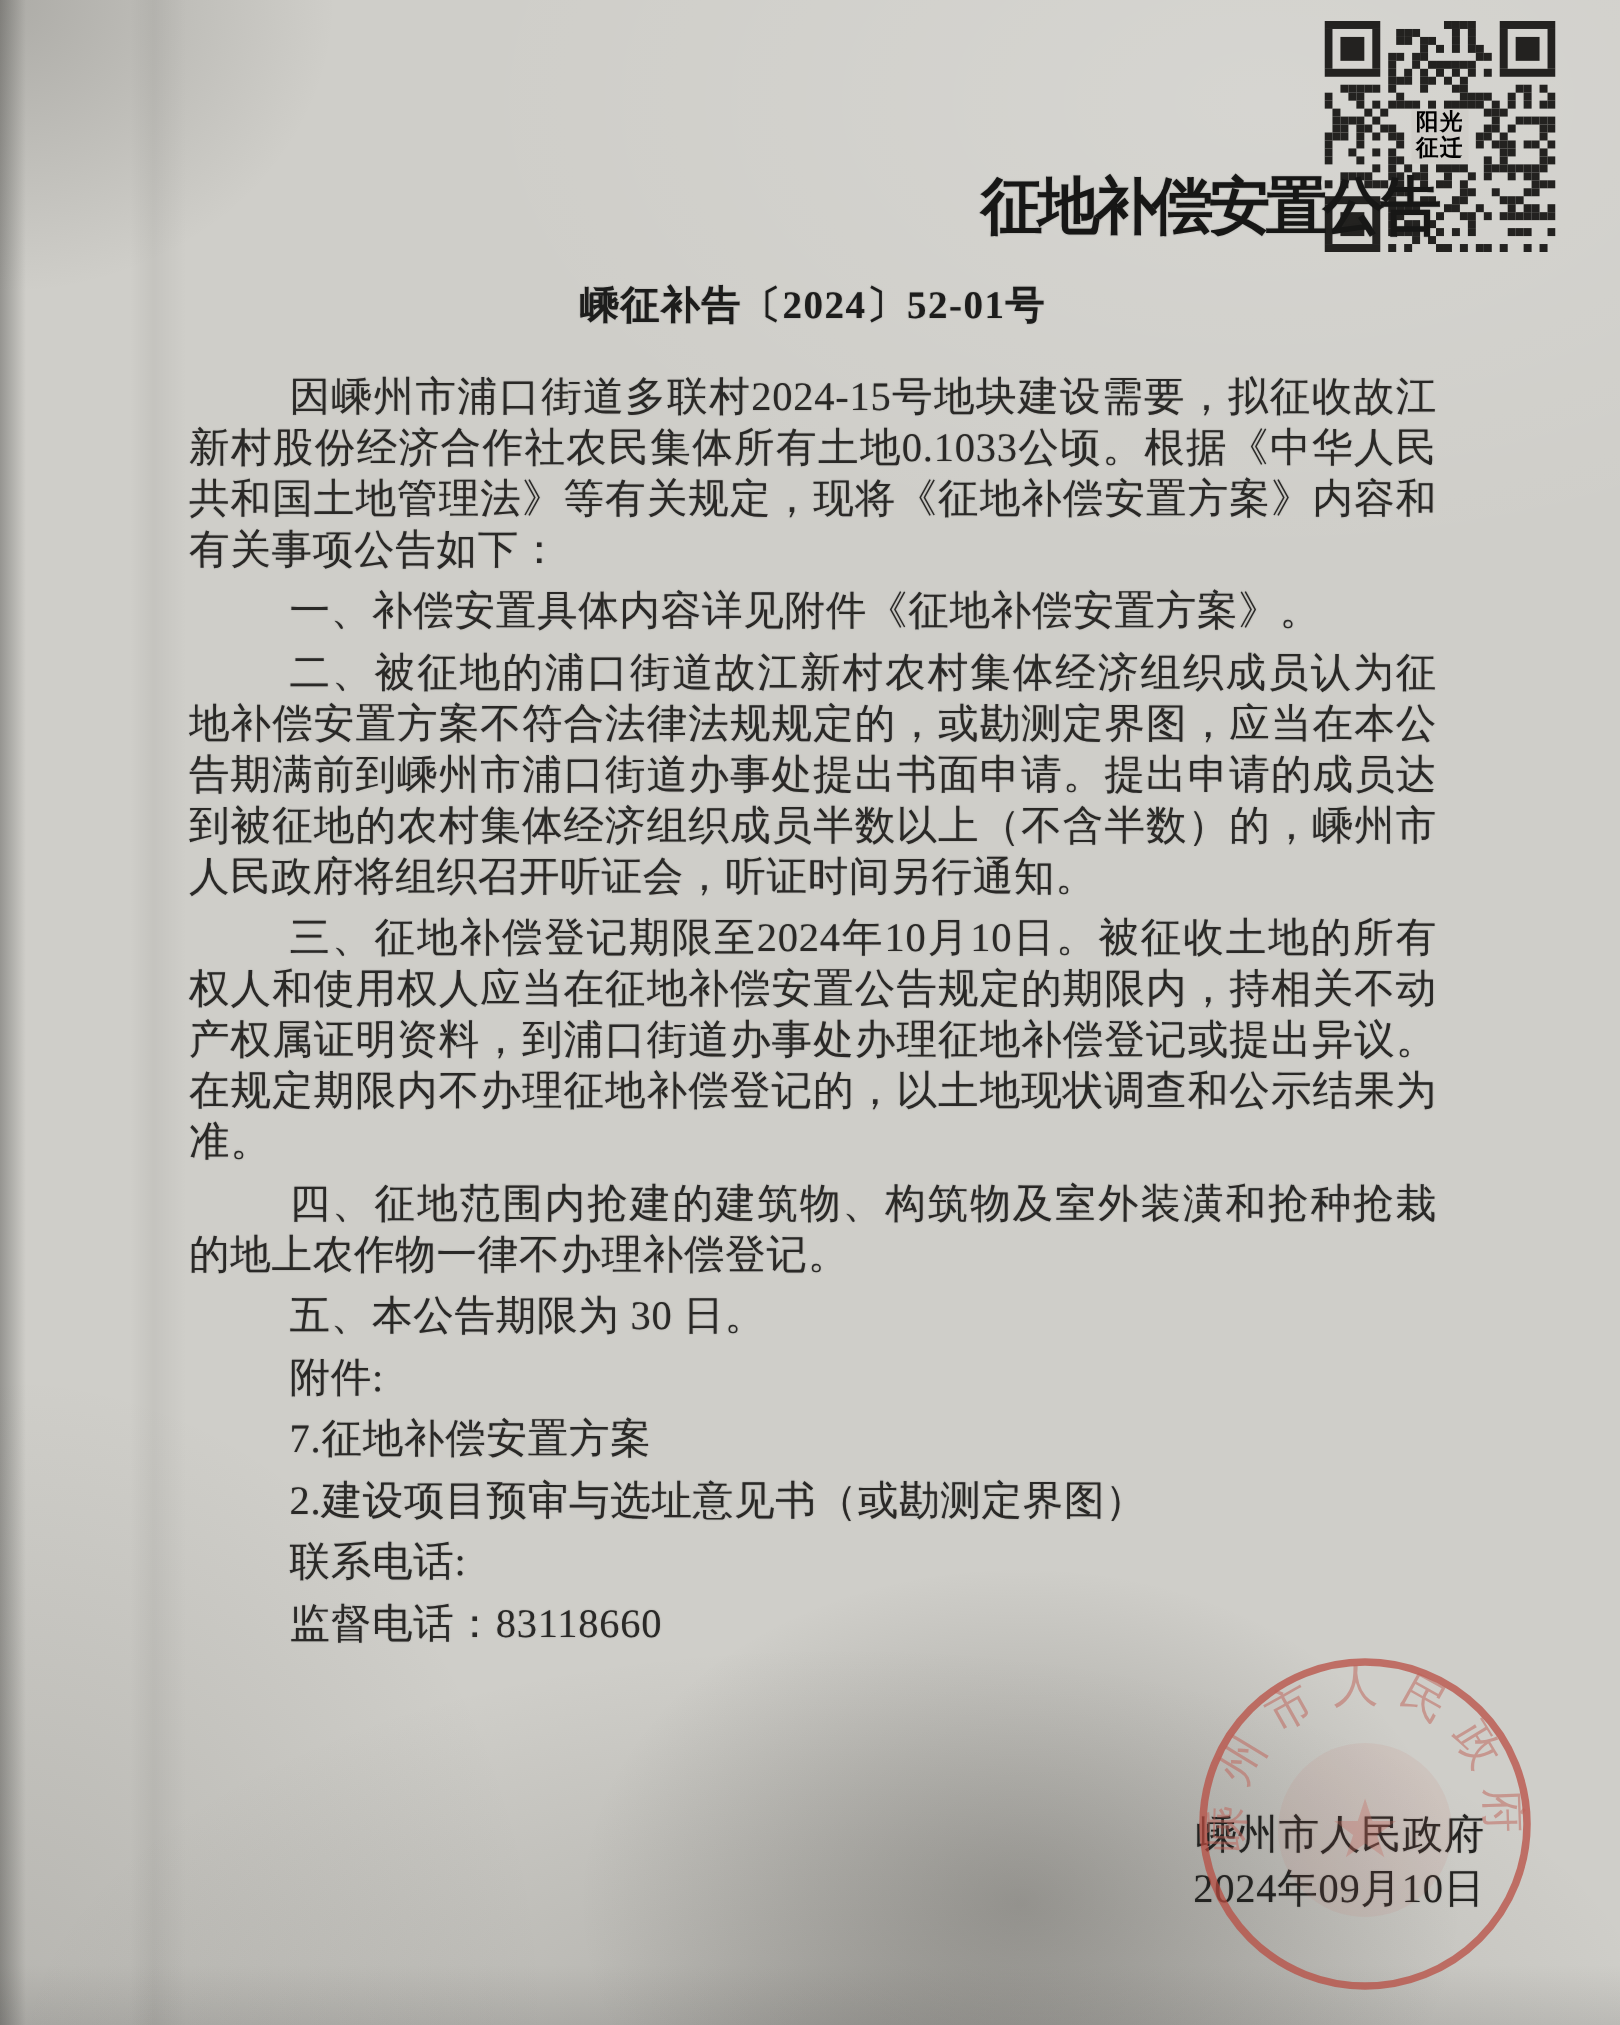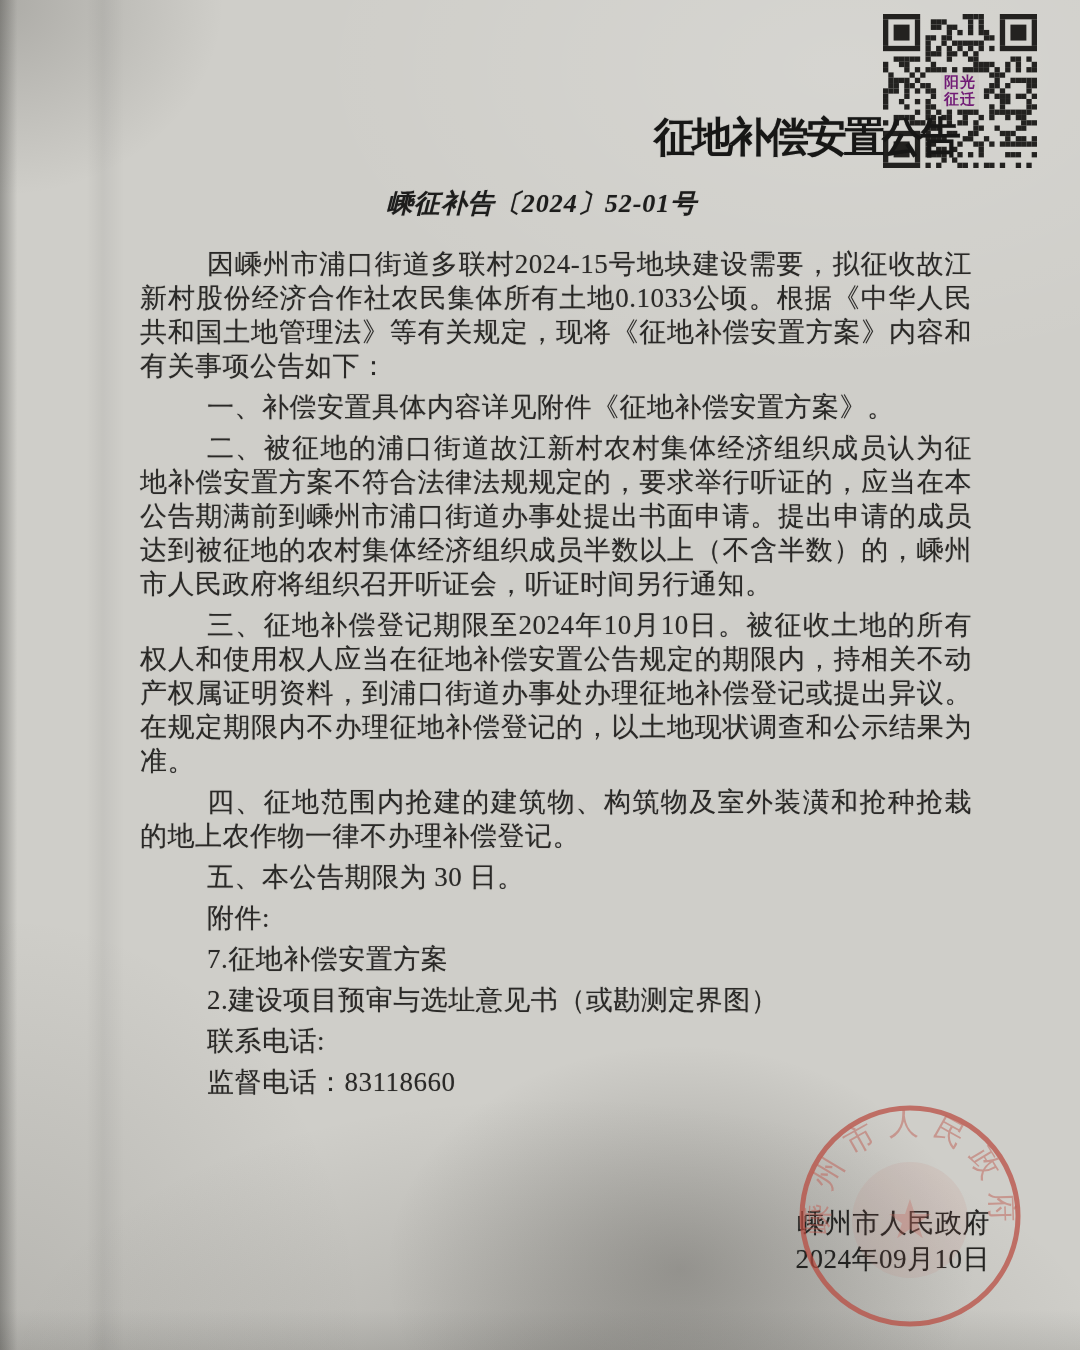--- a/index.html
+++ b/index.html
@@ -22,24 +22,24 @@
   .doc-title{
     position:absolute;left:126px;top:110px;width:832px;
     margin:0;text-align:right;
     font-size:41px;font-weight:bold;letter-spacing:-3px;
     color:#171716;text-shadow:0 0 1px rgba(40,40,40,.45);
   }
   .doc-number{
     position:absolute;left:126px;top:186px;width:832px;
     text-align:center;
     font-size:26px;font-weight:bold;letter-spacing:1px;
-    color:#1d1d1c;text-shadow:0 0 1px rgba(40,40,40,.4);font-style:italic;
+    color:#1d1d1c;text-shadow:0 0 1px rgba(40,40,40,.4);
   }
   .doc-body{
-    position:absolute;left:140px;top:247px;width:832px;
+    position:absolute;left:126px;top:247px;width:832px;
     color:#2a2927;
   }
   .doc-body .para{
     margin:7px 0 0 0;
     font-size:27px;line-height:34px;letter-spacing:.5px;
     text-indent:67px;
     text-align:justify;
     text-shadow:0 0 1px rgba(46,44,42,.38);
   }
   .doc-body .para:first-child{margin-top:0;}
@@ -51,21 +51,21 @@
   }
   .qr{
     position:absolute;left:883px;top:14px;width:154px;height:154px;
   }
   .qr svg{display:block;width:154px;height:154px;}
   .qr-label{
     position:absolute;left:50%;top:50%;transform:translate(-50%,-50%);
     background:rgba(208,206,200,.93);
     padding:1px 3px;text-align:center;
     font-size:15px;line-height:17px;font-weight:bold;
-    color:#701a75;letter-spacing:1px;white-space:nowrap;
+    color:#000000;letter-spacing:1px;white-space:nowrap;
   }
   .seal{
     position:absolute;left:790px;top:1100px;width:240px;height:240px;
     pointer-events:none;
   }
 </style>
 </head>
 <body>
 
 <div class="page">
@@ -358,21 +358,21 @@
     </div>
   </div>
 
   <h1 class="doc-title">征地补偿安置公告</h1>
 
   <div class="doc-number">嵊征补告〔2024〕52-01号</div>
 
   <div class="doc-body" id="doc-body">
       <p class="para">因嵊州市浦口街道多联村2024-15号地块建设需要，拟征收故江新村股份经济合作社农民集体所有土地0.1033公顷。根据《中华人民共和国土地管理法》等有关规定，现将《征地补偿安置方案》内容和有关事项公告如下：</p>
       <p class="para">一、补偿安置具体内容详见附件《征地补偿安置方案》。</p>
-      <p class="para">二、被征地的浦口街道故江新村农村集体经济组织成员认为征地补偿安置方案不符合法律法规规定的，要求举行听证的，应当在本公告期满前到嵊州市浦口街道办事处提出书面申请。提出申请的成员达到被征地的农村集体经济组织成员半数以上（不含半数）的，嵊州市人民政府将组织召开听证会，听证时间另行通知。</p>
+      <p class="para">二、被征地的浦口街道故江新村农村集体经济组织成员认为征地补偿安置方案不符合法律法规规定的，或勘测定界图，应当在本公告期满前到嵊州市浦口街道办事处提出书面申请。提出申请的成员达到被征地的农村集体经济组织成员半数以上（不含半数）的，嵊州市人民政府将组织召开听证会，听证时间另行通知。</p>
       <p class="para">三、征地补偿登记期限至2024年10月10日。被征收土地的所有权人和使用权人应当在征地补偿安置公告规定的期限内，持相关不动产权属证明资料，到浦口街道办事处办理征地补偿登记或提出异议。在规定期限内不办理征地补偿登记的，以土地现状调查和公示结果为准。</p>
       <p class="para">四、征地范围内抢建的建筑物、构筑物及室外装潢和抢种抢栽的地上农作物一律不办理补偿登记。</p>
       <p class="para">五、本公告期限为 30 日。</p>
       <p class="para">附件:</p>
       <p class="para">7.征地补偿安置方案</p>
       <p class="para">2.建设项目预审与选址意见书（或勘测定界图）</p>
       <p class="para">联系电话:</p>
       <p class="para">监督电话：83118660</p>
     </div>
 

